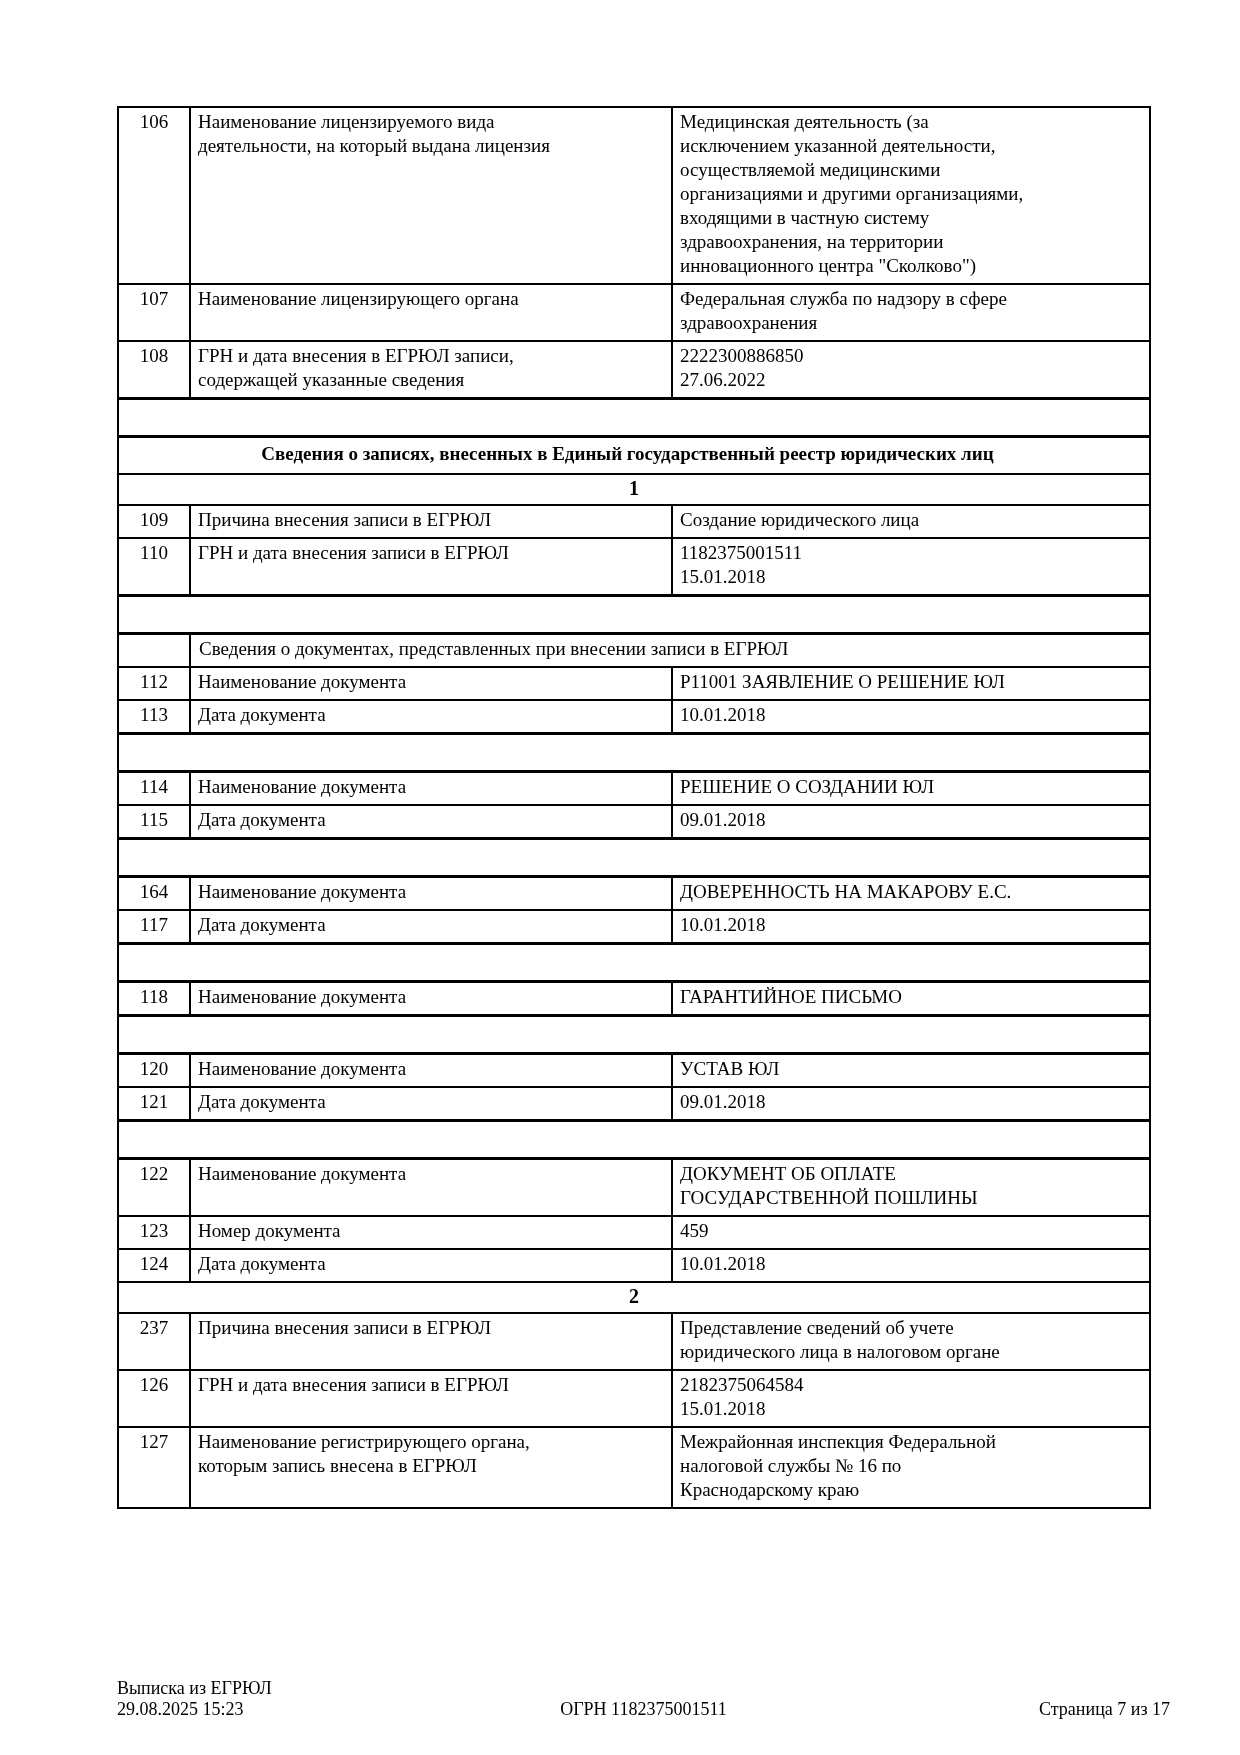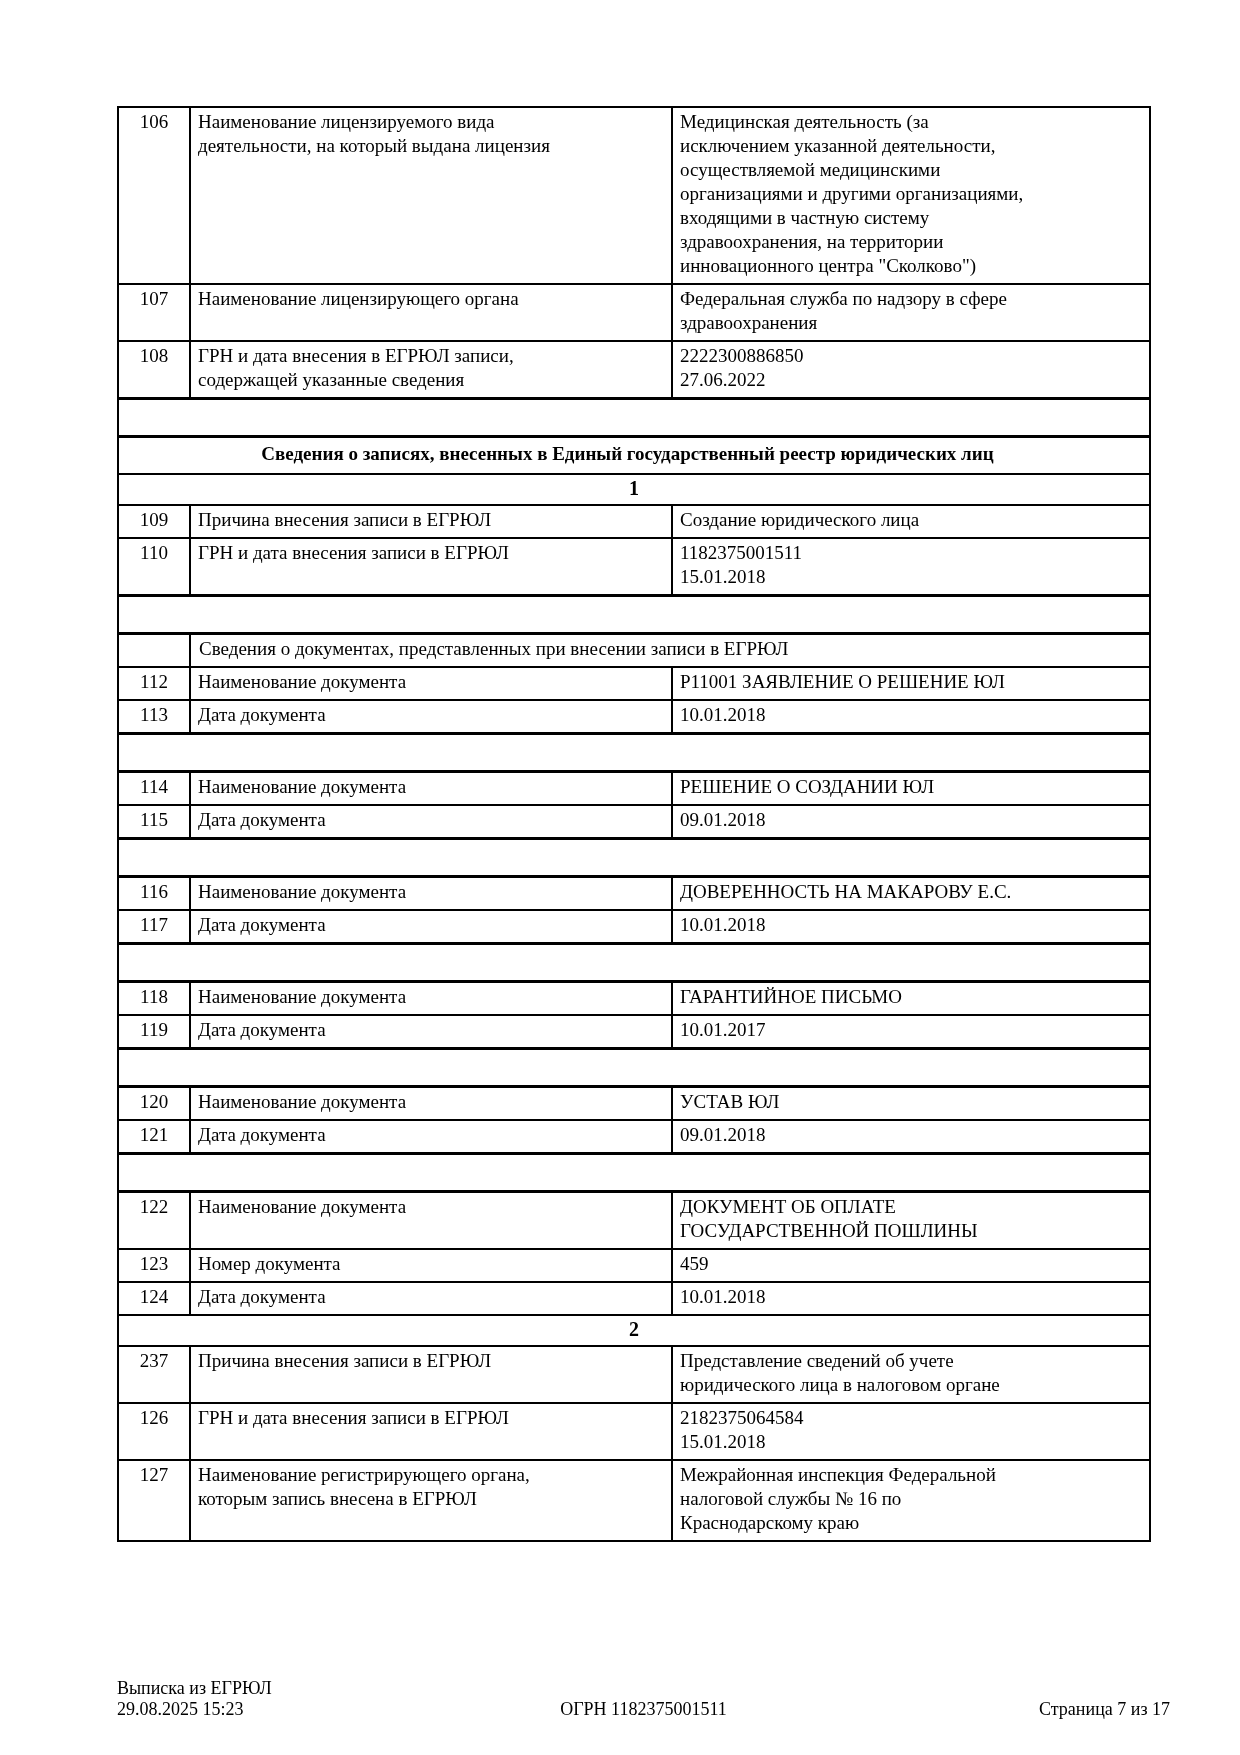--- a/index.html
+++ b/index.html
@@ -144,43 +144,38 @@
         <td class="num">115</td>
         <td class="label">Дата документа</td>
         <td class="value">09.01.2018</td>
       </tr>
 
       <tr class="spacer">
           <td colspan="3"></td>
         </tr>
 
       <tr>
-        <td class="num">116</td>
+        <td class="num">164</td>
         <td class="label">Наименование документа</td>
         <td class="value">ДОВЕРЕННОСТЬ НА МАКАРОВУ Е.С.</td>
       </tr>
       <tr>
         <td class="num">117</td>
         <td class="label">Дата документа</td>
         <td class="value">10.01.2018</td>
       </tr>
 
       <tr class="spacer">
           <td colspan="3"></td>
         </tr>
 
       <tr>
         <td class="num">118</td>
         <td class="label">Наименование документа</td>
         <td class="value">ГАРАНТИЙНОЕ ПИСЬМО</td>
-      </tr>
-      <tr>
-        <td class="num">119</td>
-        <td class="label">Дата документа</td>
-        <td class="value">10.01.2017</td>
       </tr>
 
       <tr class="spacer">
           <td colspan="3"></td>
         </tr>
 
       <tr>
         <td class="num">120</td>
         <td class="label">Наименование документа</td>
         <td class="value">УСТАВ ЮЛ</td>

